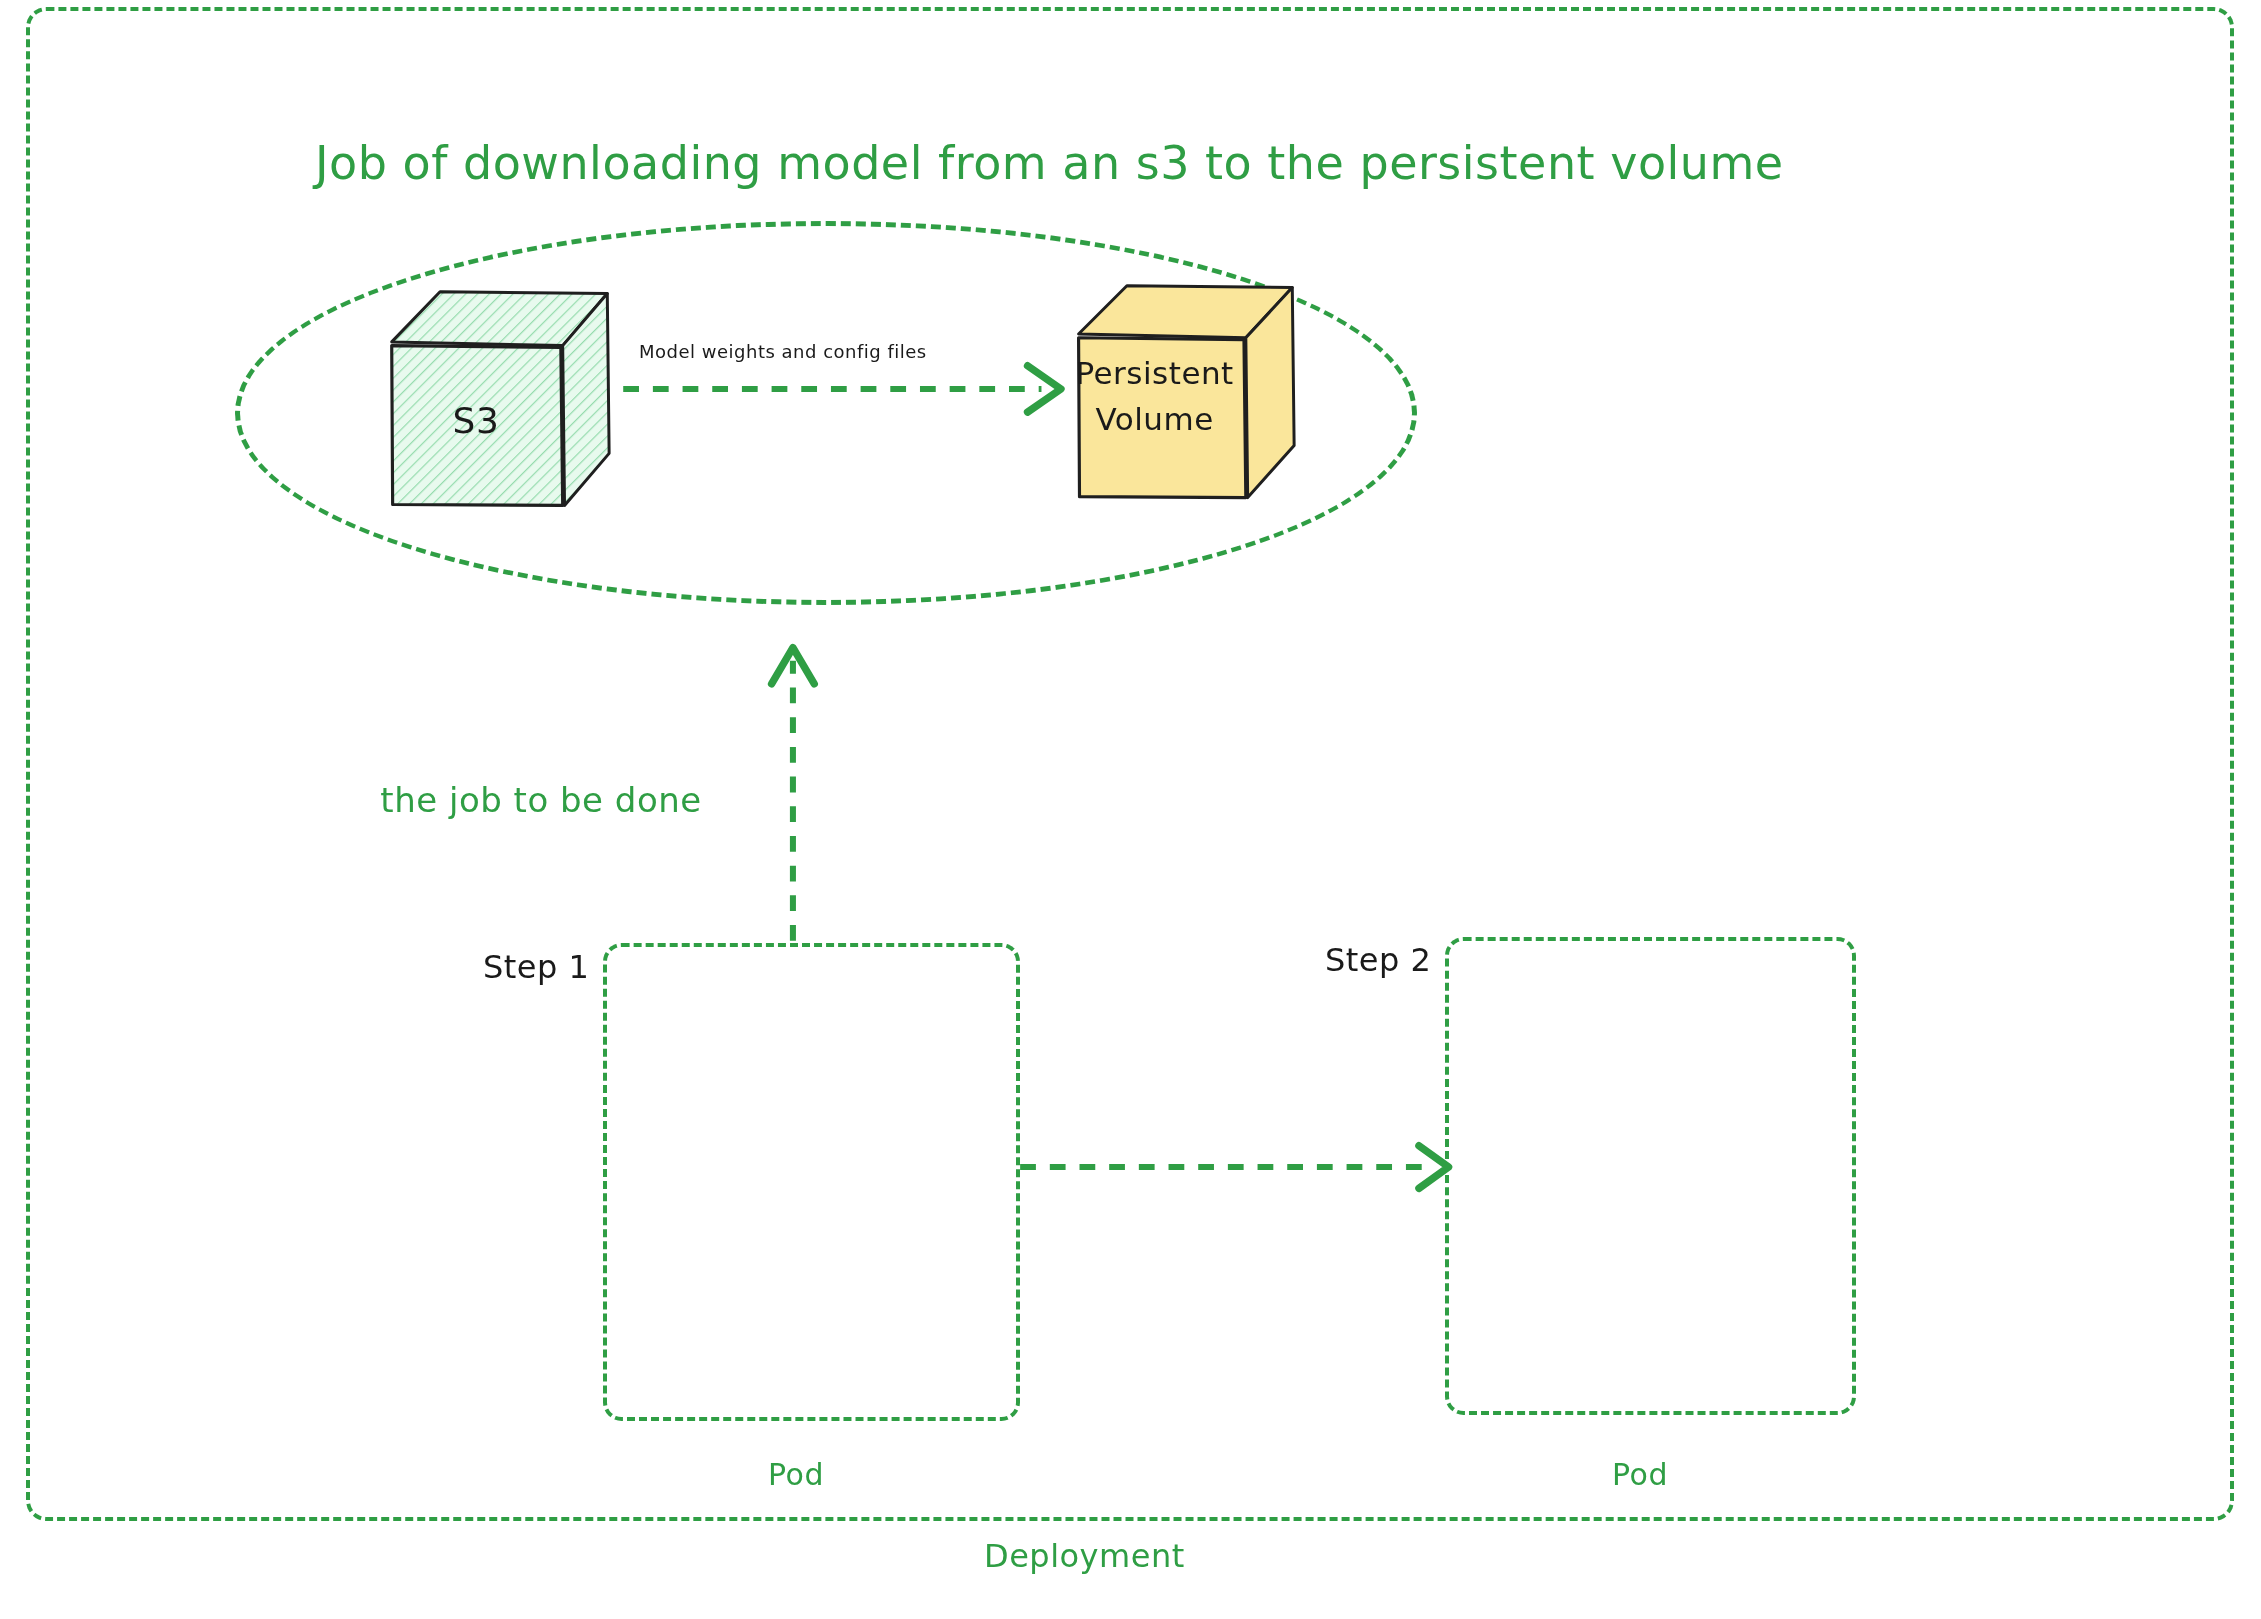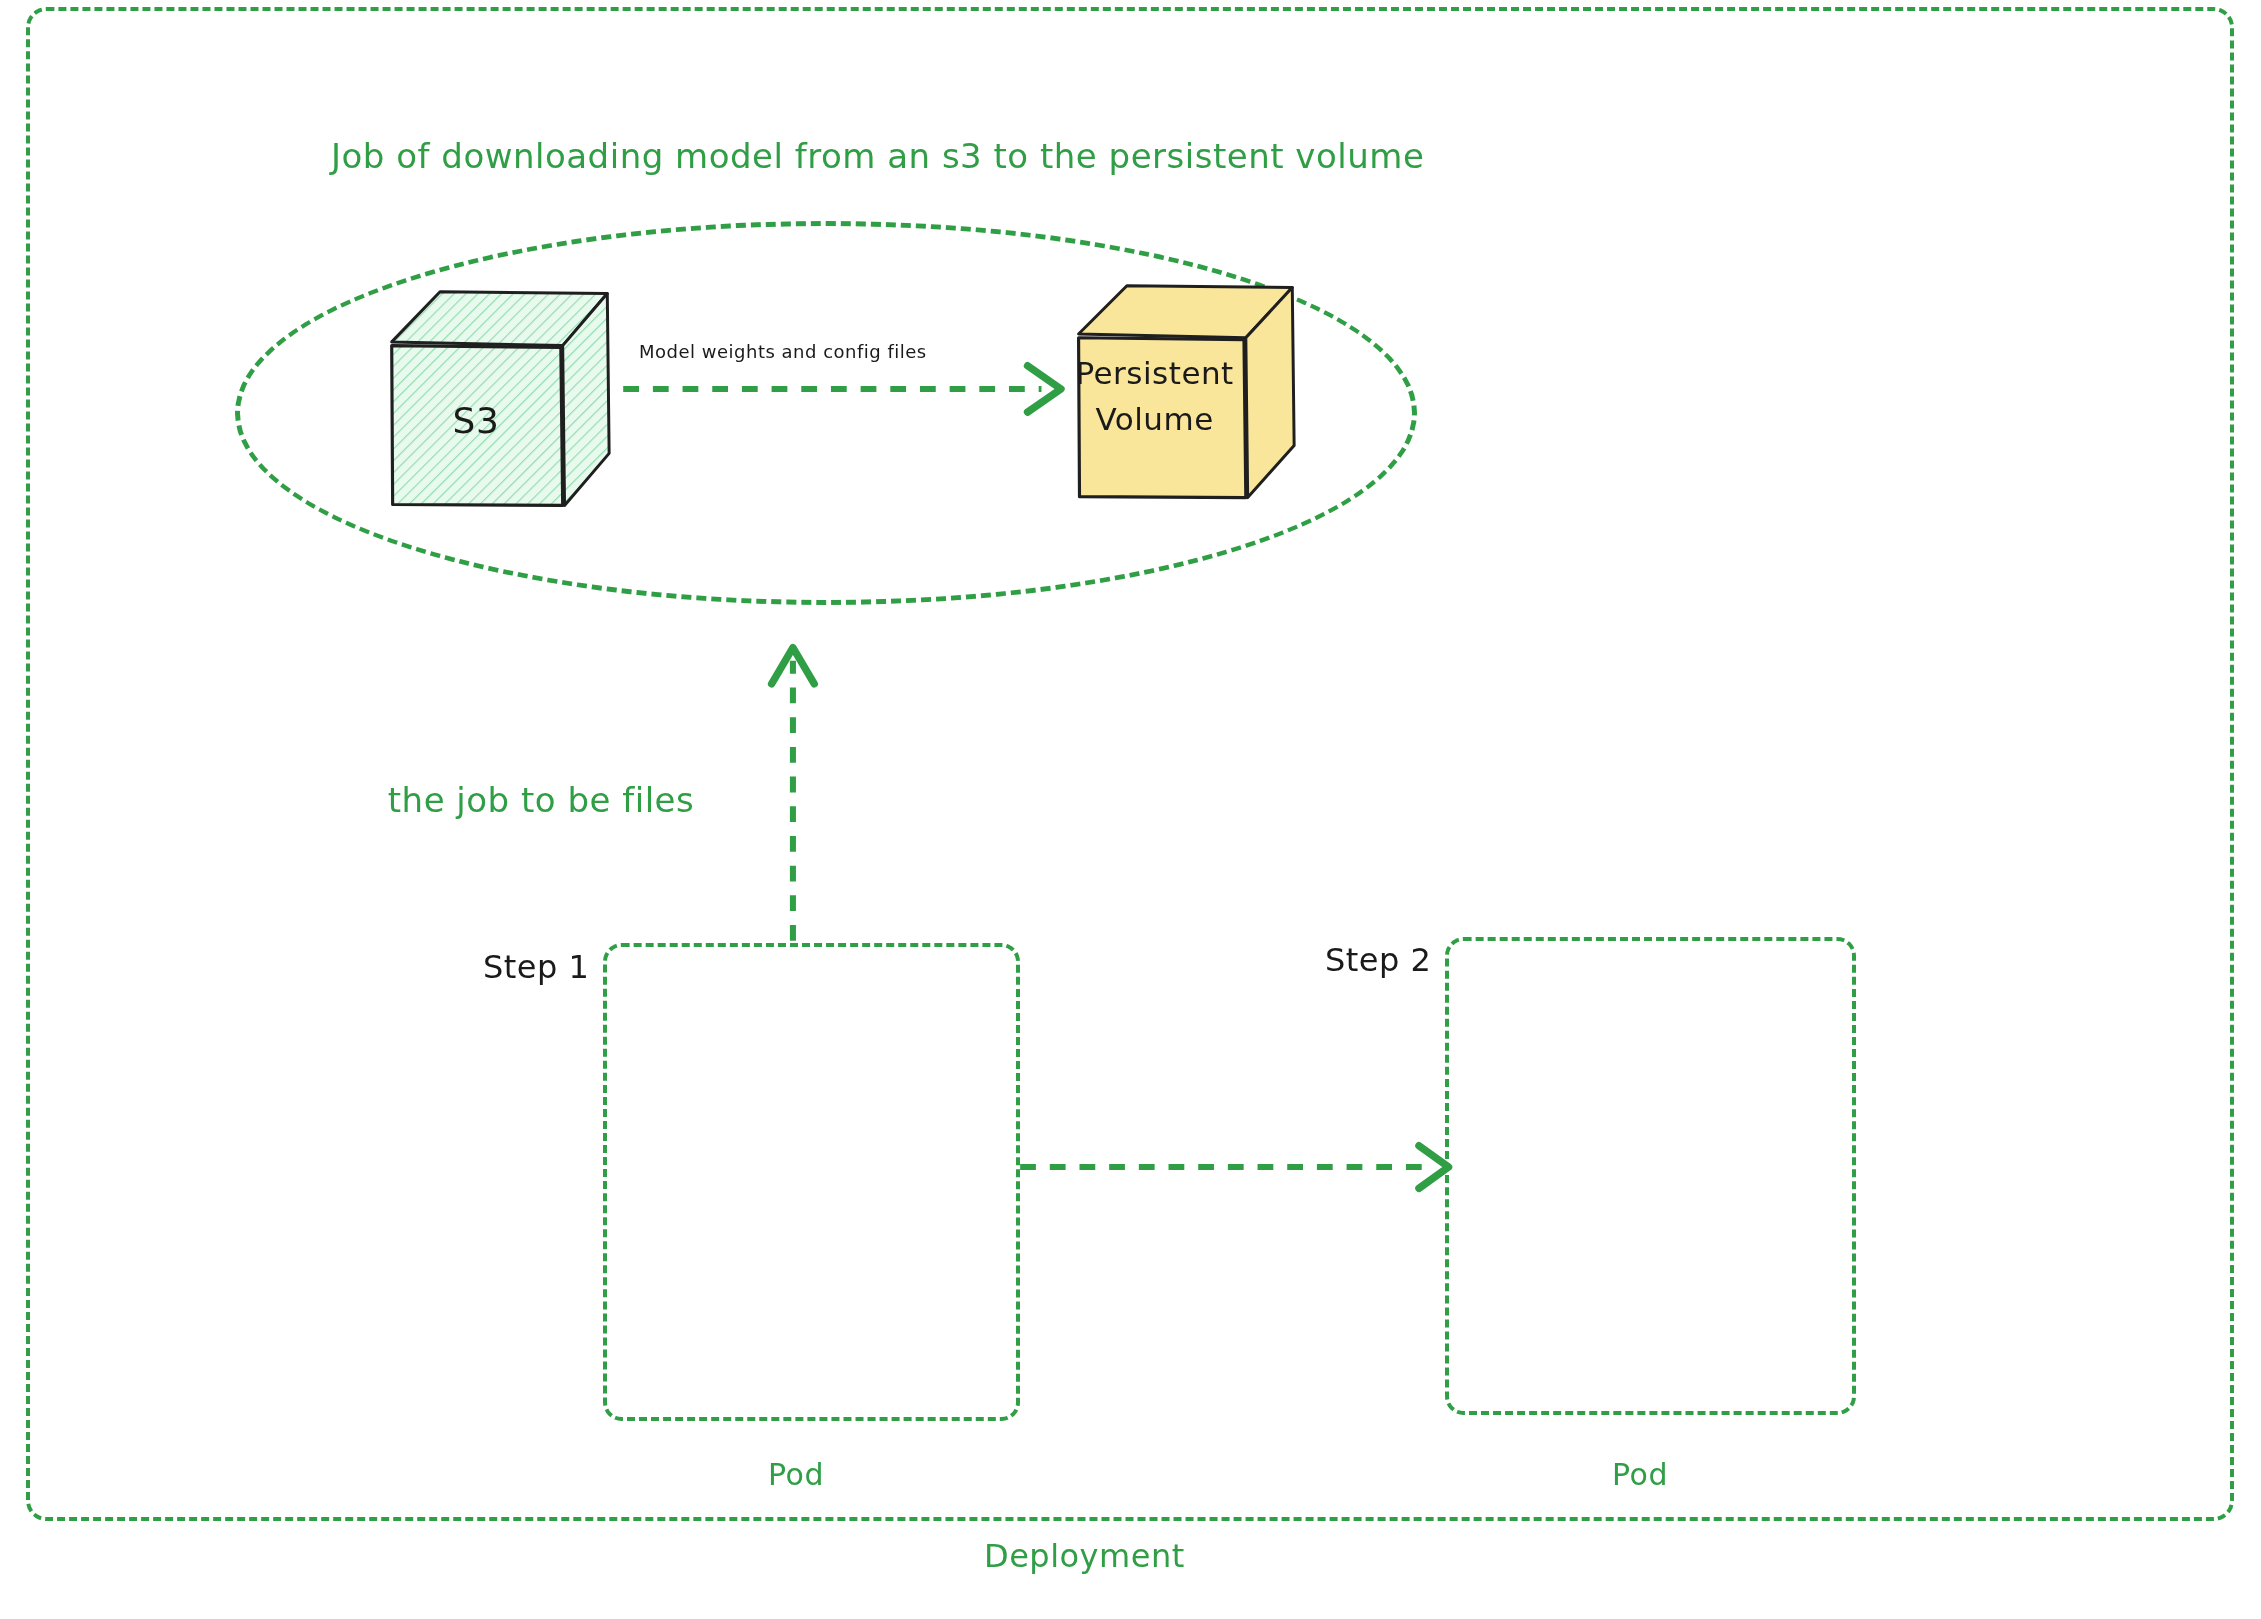--- a/index.html
+++ b/index.html
@@ -58,24 +58,23 @@
     left: 235px;
     top: 221px;
     width: 1182px;
     height: 384px;
     border: 5.6px dashed #2f9e44;
     border-radius: 50%;
     box-sizing: border-box;
   }
   #job-title {
     left: 315px;
-    top: 157px;
-    font-size: 34px;
-    transform: translateY(-50%);
-    margin-left: 16px;
+    top: 163px;
+    font-size: 46px;
+    transform: translateY(-50%);
   }
 
   
   .cube {
     position: absolute;
   }
   .cube svg { display: block; overflow: visible; }
   .cube-label {
     position: absolute;
     text-align: center;
@@ -205,16 +204,16 @@
     </g>
 
     <g>
       <line x1="1100" y1="1258" x2="1540" y2="1258" stroke="#2f9e44" stroke-width="6.5" stroke-dasharray="17 15" stroke-linecap="butt"></line>
       <path d="M1530,1235 L1562,1258 L1530,1281" fill="none" stroke="#2f9e44" stroke-width="8" stroke-linecap="round" stroke-linejoin="round"></path>
     </g>
   </svg>
 
   <div class="txt hand black-txt" id="model-weights-label">Model weights and config files</div>
 
-  <div class="txt hand green-txt" id="init-wait-label"><br><span>the job to be files</span></div>
+  <div class="txt hand green-txt" id="init-wait-label"><br><span>the job to be done</span></div>
 
 </div>
 
 
 </body></html>

